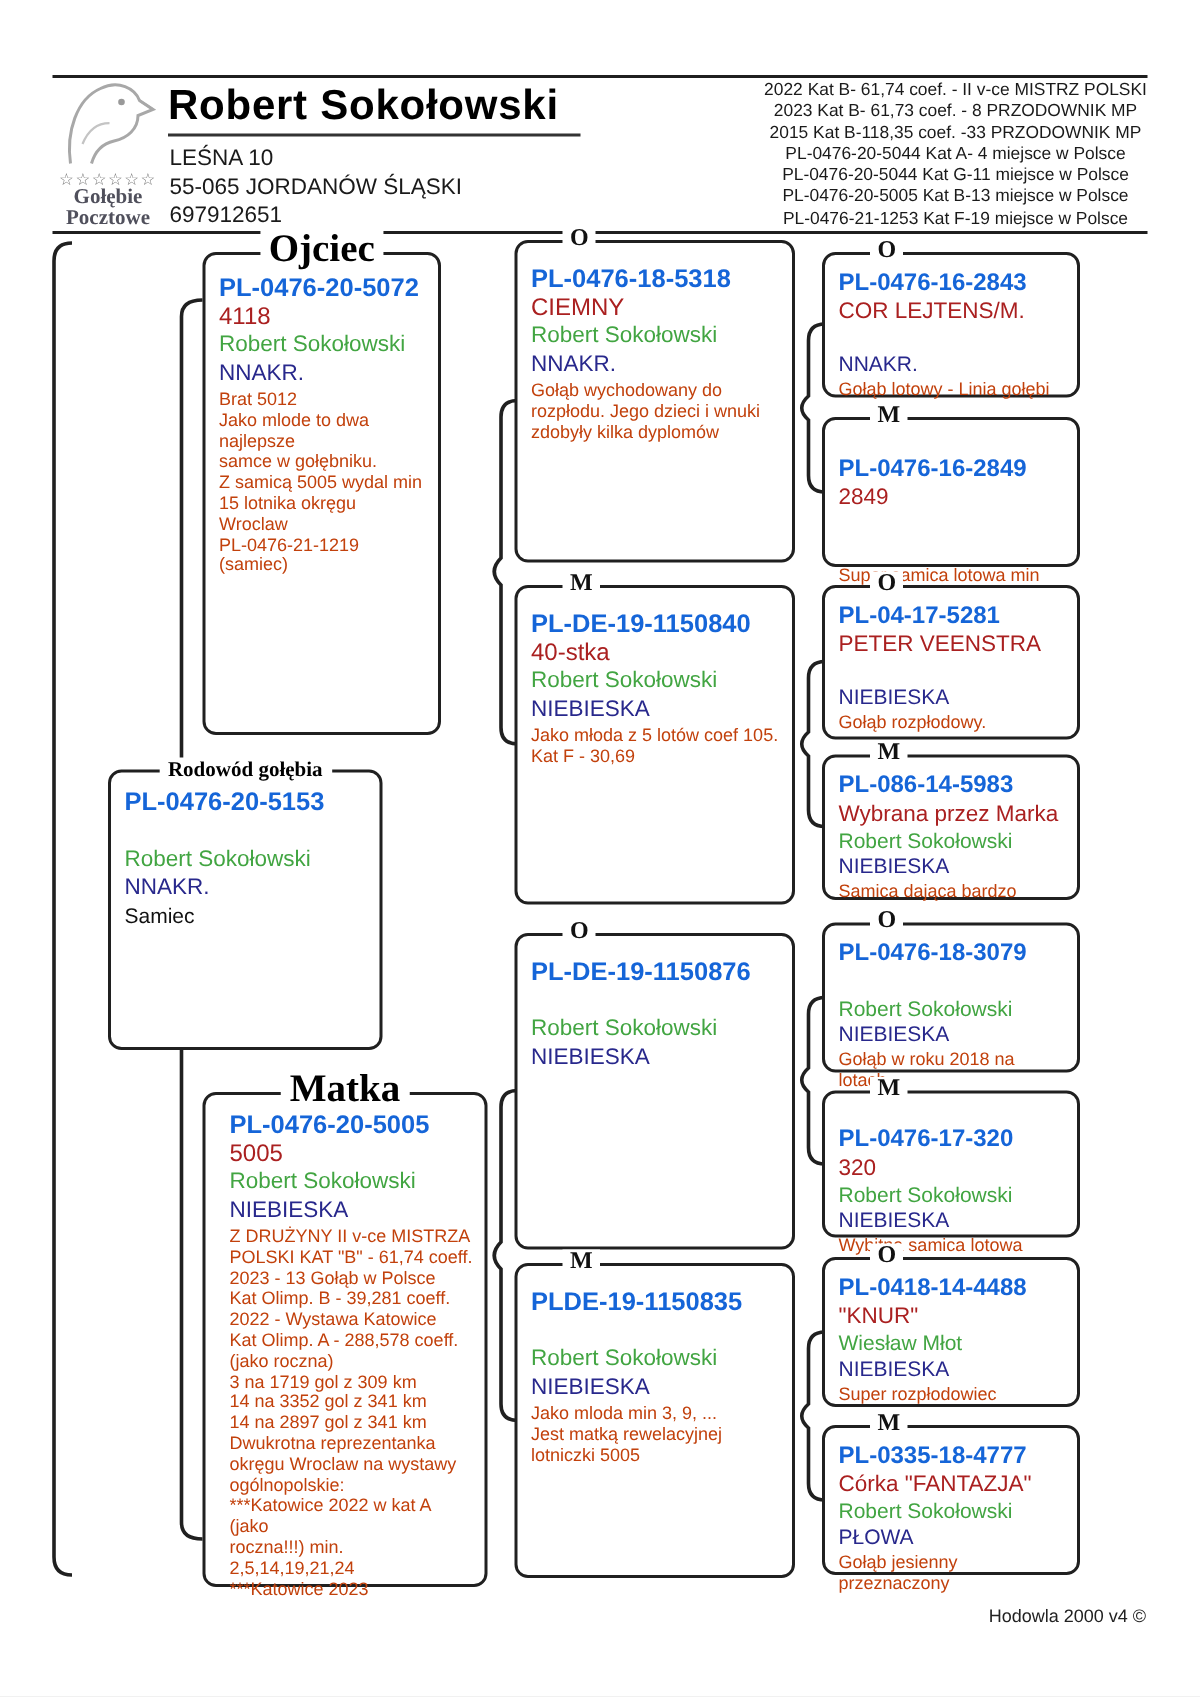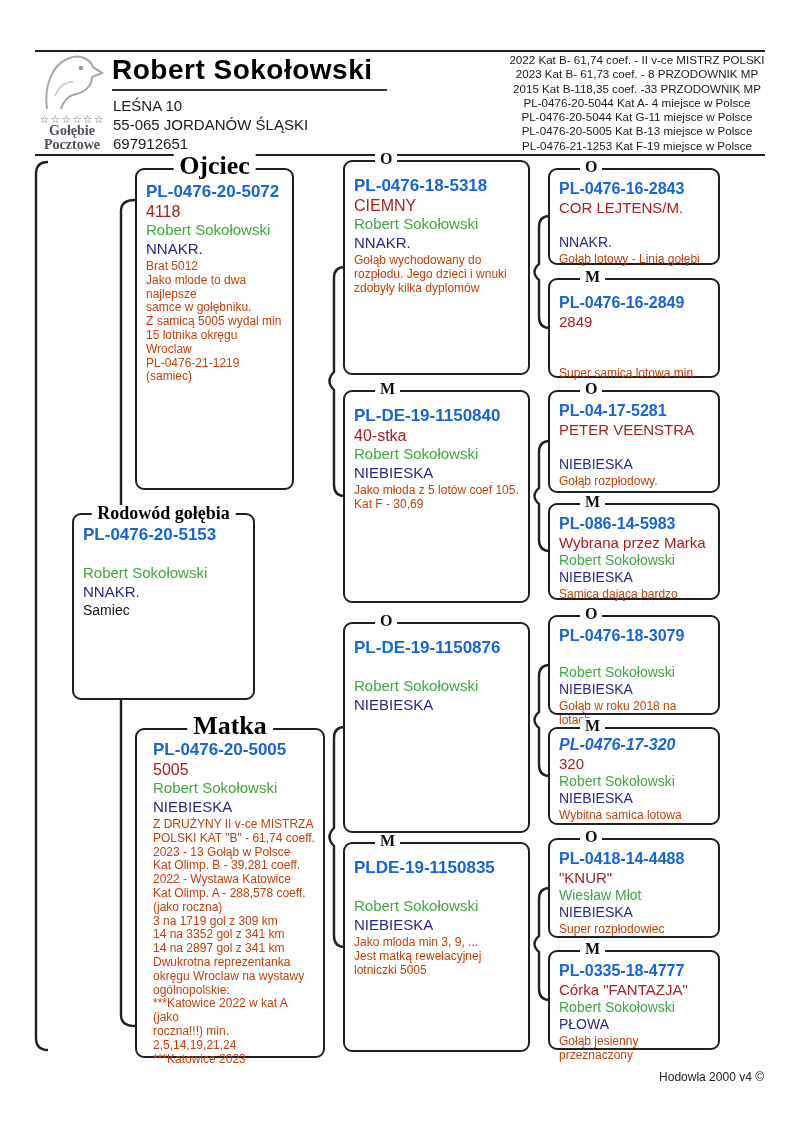--- a/index.html
+++ b/index.html
@@ -26,21 +26,21 @@
   
   .pbox{
     position:absolute;background:#fff;border:2px solid #202020;border-radius:9px;
     padding:3px 8px 3px 9px;box-sizing:border-box;z-index:2;
   }
   .pbox .title{
     position:absolute;top:-17px;left:50%;transform:translateX(-50%);
     background:#fff;padding:0 6px;font-family:"Liberation Serif",serif;
     font-weight:bold;font-size:26px;line-height:26px;white-space:nowrap;color:#000;
   }
-  .pbox .title.small{font-size:18px;line-height:17px;top:-10px;text-align:right;}
+  .pbox .title.small{font-size:14px;line-height:17px;top:-10px;text-align:right;}
   .pbox .sex{
     position:absolute;top:-11px;left:30px;background:#fff;padding:0 5px;
     font-family:"Liberation Serif",serif;font-weight:bold;font-size:16px;line-height:16px;color:#111;
   }
   .ring{color:#1565d8;font-weight:bold;font-size:17px;line-height:21px;min-height:21px;white-space:nowrap;}
   .pname{color:#aa2020;font-size:16px;line-height:19px;min-height:19px;white-space:nowrap;}
   .owner{color:#42a542;font-size:15px;line-height:18px;min-height:18px;white-space:nowrap;}
   .cline{color:#28288c;font-size:15px;line-height:19px;min-height:19px;white-space:nowrap;}
   .desc{color:#c2410c;font-size:12px;line-height:13.8px;white-space:pre-line;margin-top:2px;}
   .pbox.sm .ring{font-size:16px;line-height:20px;min-height:20px;}
@@ -204,21 +204,21 @@
     <div class="sex">O</div>
     <div class="ring" style="margin-top:6px;">PL-0476-16-2843</div>
     <div class="pname">COR LEJTENS/M.</div>
     <div class="owner"></div>
     <div class="cline">NNAKR.</div>
     <div class="desc">Gołąb lotowy - Linia gołębi</div>
   </div>
 
   <div class="pbox sm" style="left:548px;top:278px;width:172px;height:100px;">
     <div class="sex">M</div>
-    <div class="ring" style="margin-top:10px;">PL-0476-16-2849</div>
+    <div class="ring" style="margin-top:20px;">PL-0476-16-2849</div>
     <div class="pname">2849</div>
     <div class="owner"></div>
     <div class="cline"></div>
     <div class="desc">Super samica lotowa min</div>
   </div>
 
   <div class="pbox sm" style="left:548px;top:390px;width:172px;height:103px;">
     <div class="sex">O</div>
     <div class="ring" style="margin-top:6px;">PL-04-17-5281</div>
     <div class="pname">PETER VEENSTRA</div>
@@ -240,21 +240,21 @@
     <div class="sex">O</div>
     <div class="ring" style="margin-top:6px;">PL-0476-18-3079</div>
     <div class="pname"></div>
     <div class="owner">Robert Sokołowski</div>
     <div class="cline">NIEBIESKA</div>
     <div class="desc">Gołąb w roku 2018 na lotach</div>
   </div>
 
   <div class="pbox sm" style="left:548px;top:727px;width:172px;height:98px;">
     <div class="sex">M</div>
-    <div class="ring" style="margin-top:3px;font-style:italic;">PL-0476-17-320</div>
+    <div class="ring" style="margin-top:18px;">PL-0476-17-320</div>
     <div class="pname">320</div>
     <div class="owner">Robert Sokołowski</div>
     <div class="cline">NIEBIESKA</div>
     <div class="desc">Wybitna samica lotowa</div>
   </div>
 
   <div class="pbox sm" style="left:548px;top:838px;width:172px;height:100px;">
     <div class="sex">O</div>
     <div class="ring" style="margin-top:6px;">PL-0418-14-4488</div>
     <div class="pname">"KNUR"</div>

